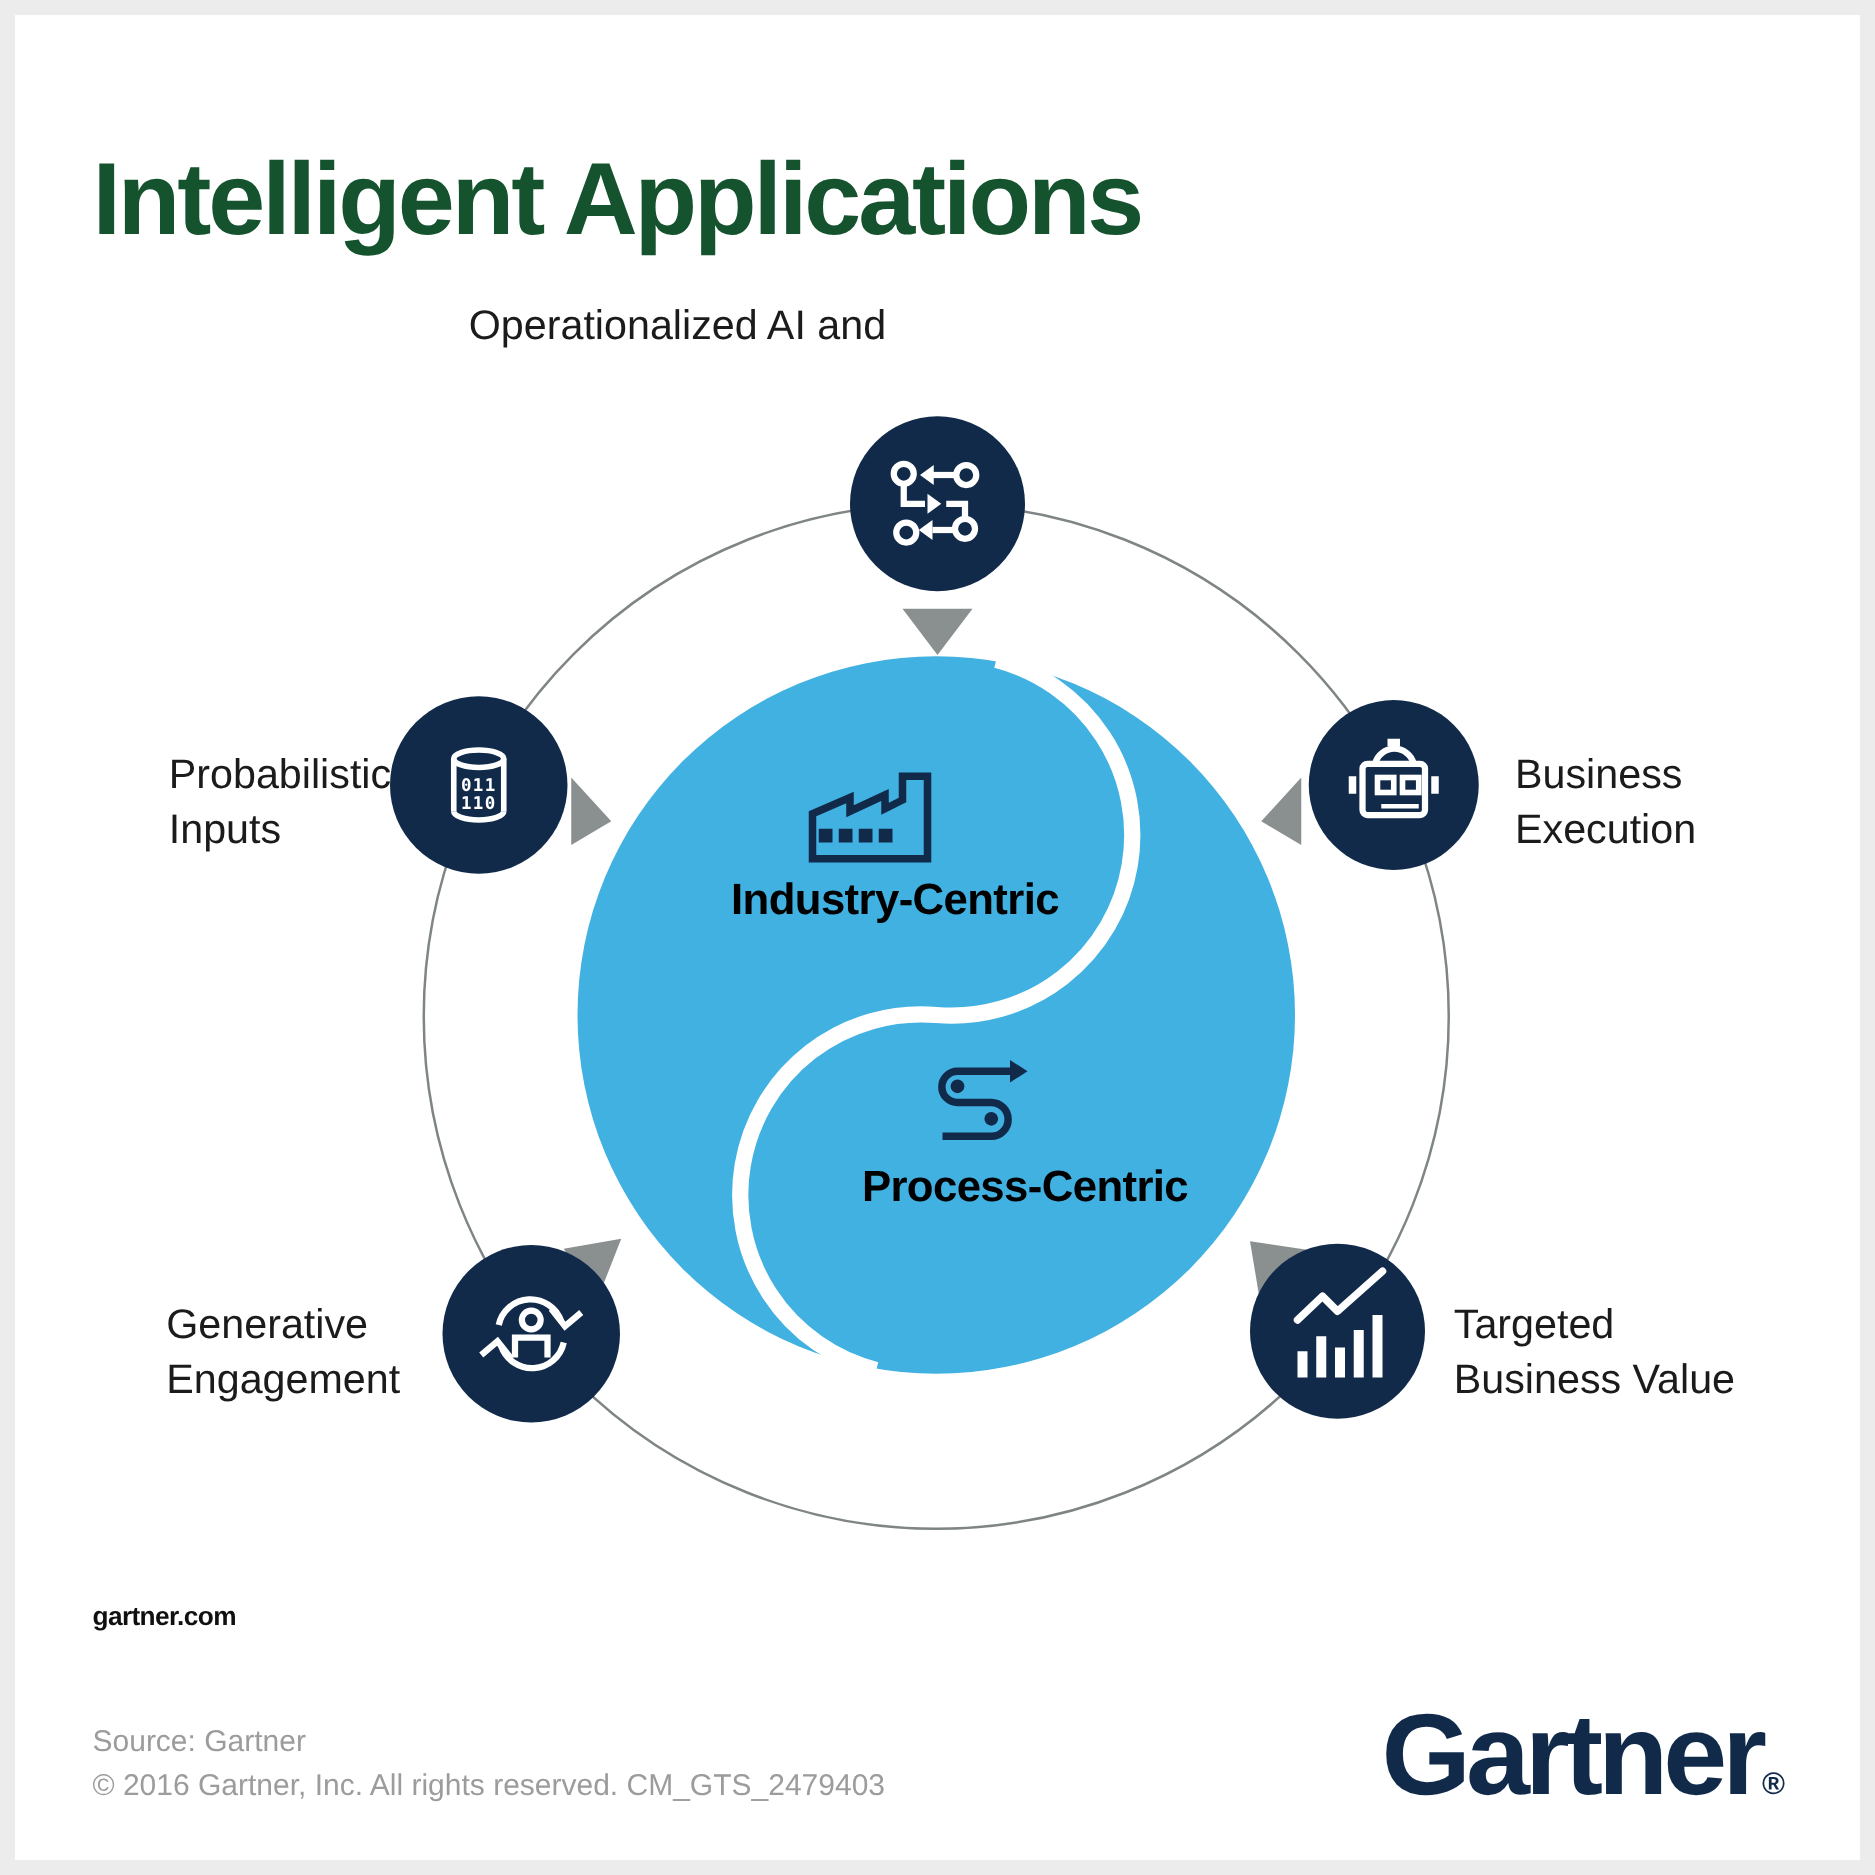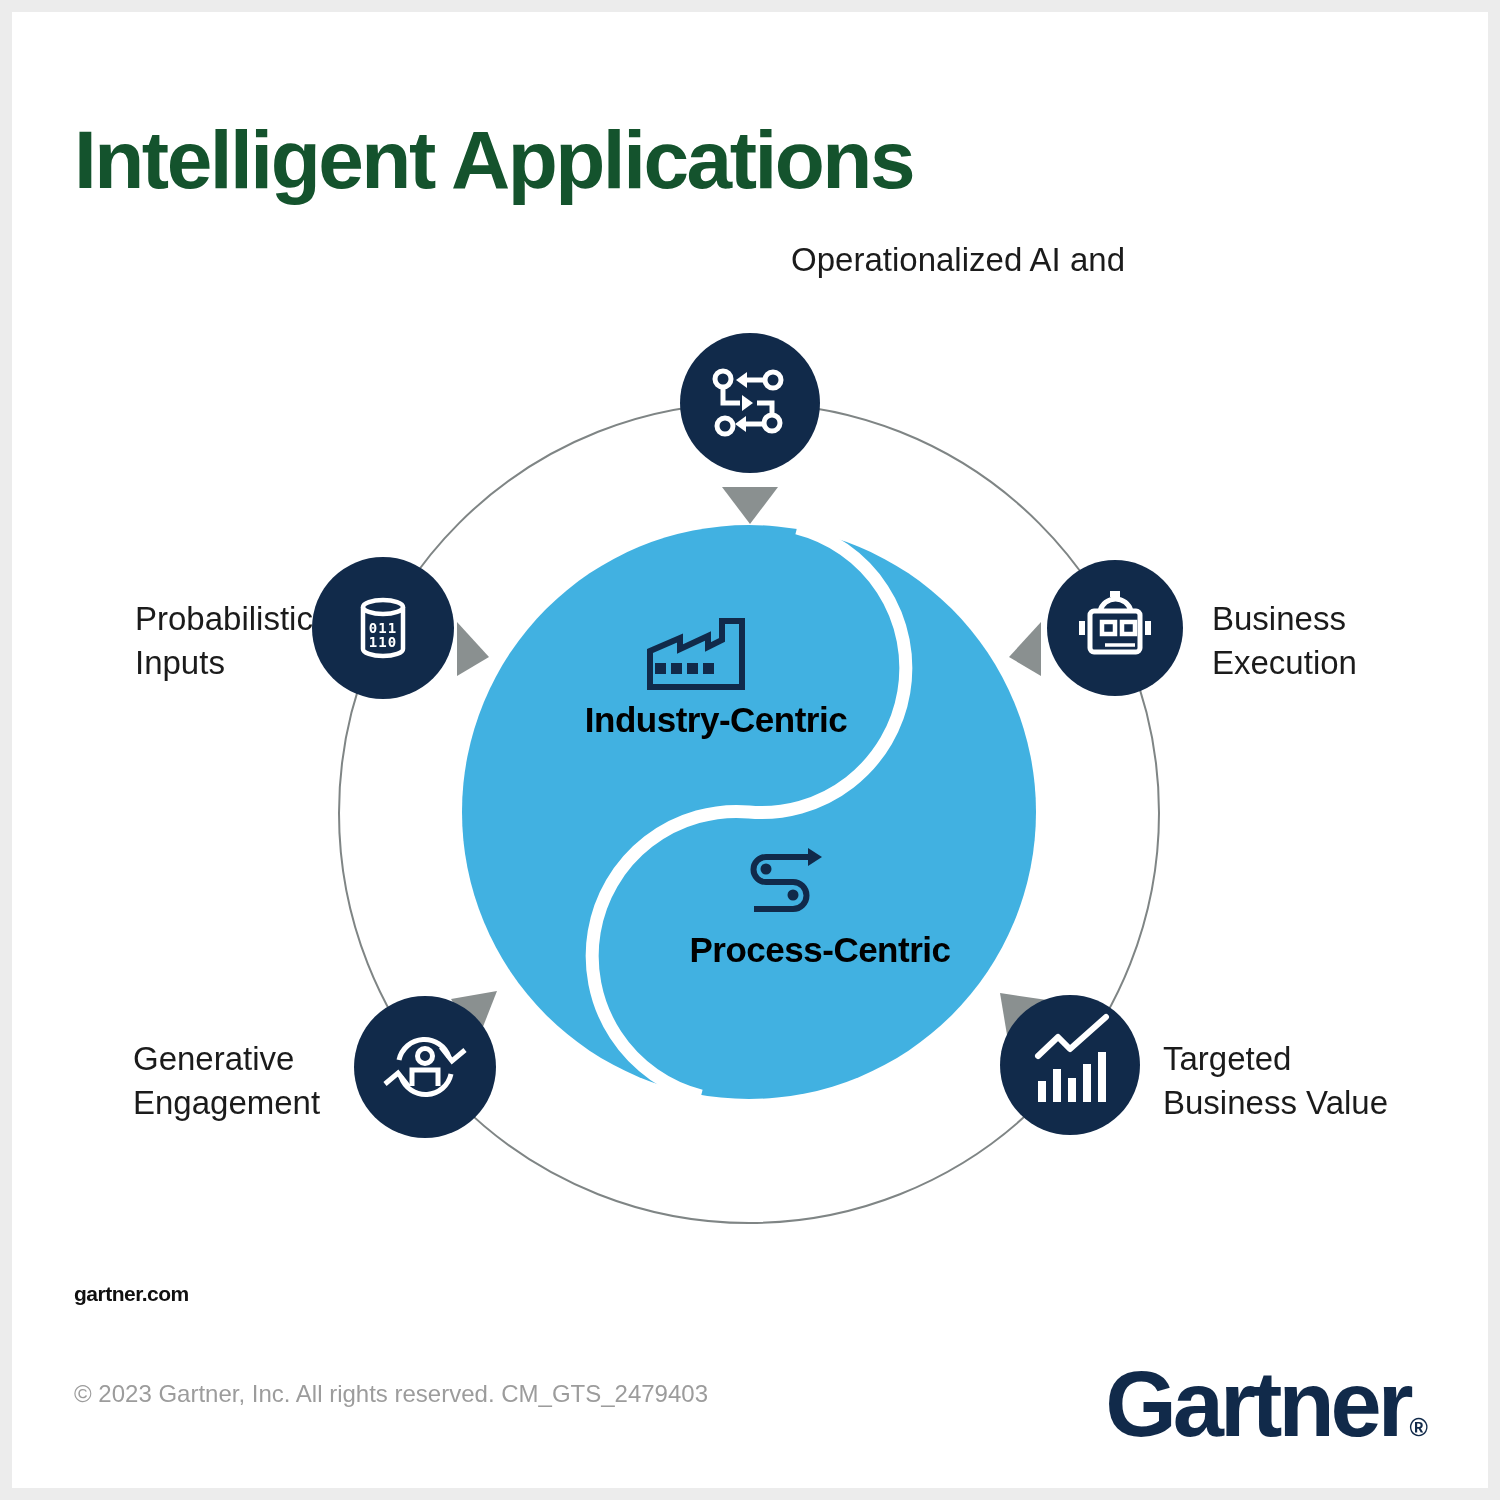--- a/index.html
+++ b/index.html
@@ -15,21 +15,21 @@
   }
   .layer{position:absolute;left:0;top:0;width:1500px;height:1500px;}
   .title{
     position:absolute;left:74px;top:58px;
     font-size:82px;font-weight:800;letter-spacing:-2.5px;
     color:#14532d;
   }
   .node-label{
     position:absolute;font-size:33px;line-height:1.32;color:#1B1B1B;
   }
-  .node-label.centered{text-align:right;}
+  .node-label.centered{text-align:left;}
   .lbl-top{left:375px;top:238px;width:750px;}
   .lbl-left{left:103px;top:597px;margin-left:32px;}
   .lbl-right{left:1212px;top:597px;}
   .lbl-bl{left:133px;top:1037px;}
   .lbl-br{left:1163px;top:1037px;}
   .core-label{
     position:absolute;width:600px;text-align:center;
     font-size:35px;font-weight:700;color:#000000;letter-spacing:-0.5px;
   }
   .core-industry{left:416px;top:700px;}
@@ -176,16 +176,17 @@
   <div>Targeted</div>
   <div>Business Value</div>
 </div>
 
 <div class="core-label core-industry">Industry-Centric</div>
 <div class="core-label core-process">Process-Centric</div>
 
 <div class="site">gartner.com</div>
 
 <div class="source">
-  <div>© 2023 Gartner, Inc. All rights reserved. CM_GTS_2479403</div>
+  <div>Source: Gartner</div>
+  <div>© 2016 Gartner, Inc. All rights reserved. CM_GTS_2479403</div>
 </div>
 
 <div class="logo"><span>Gartner</span><span class="reg">®</span></div>
 
 </body></html>

